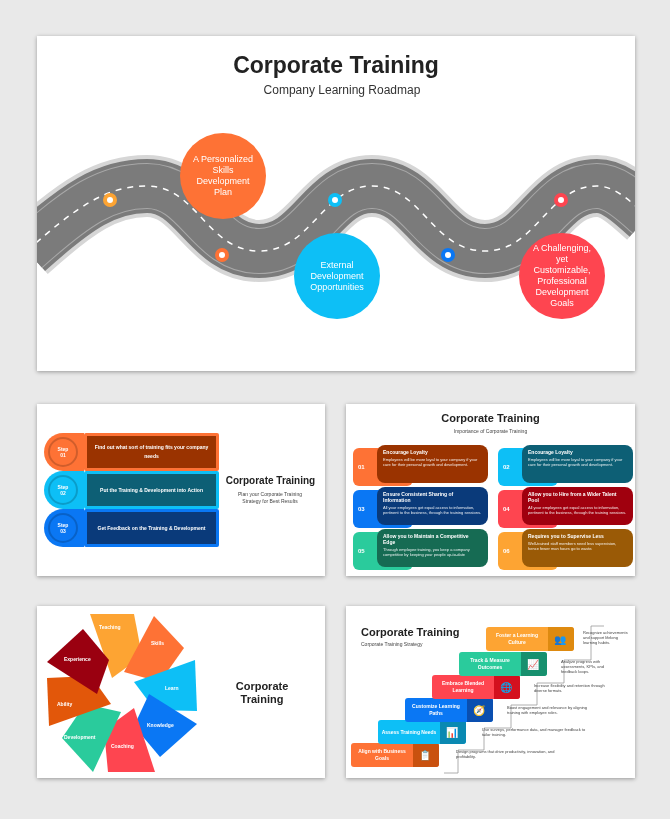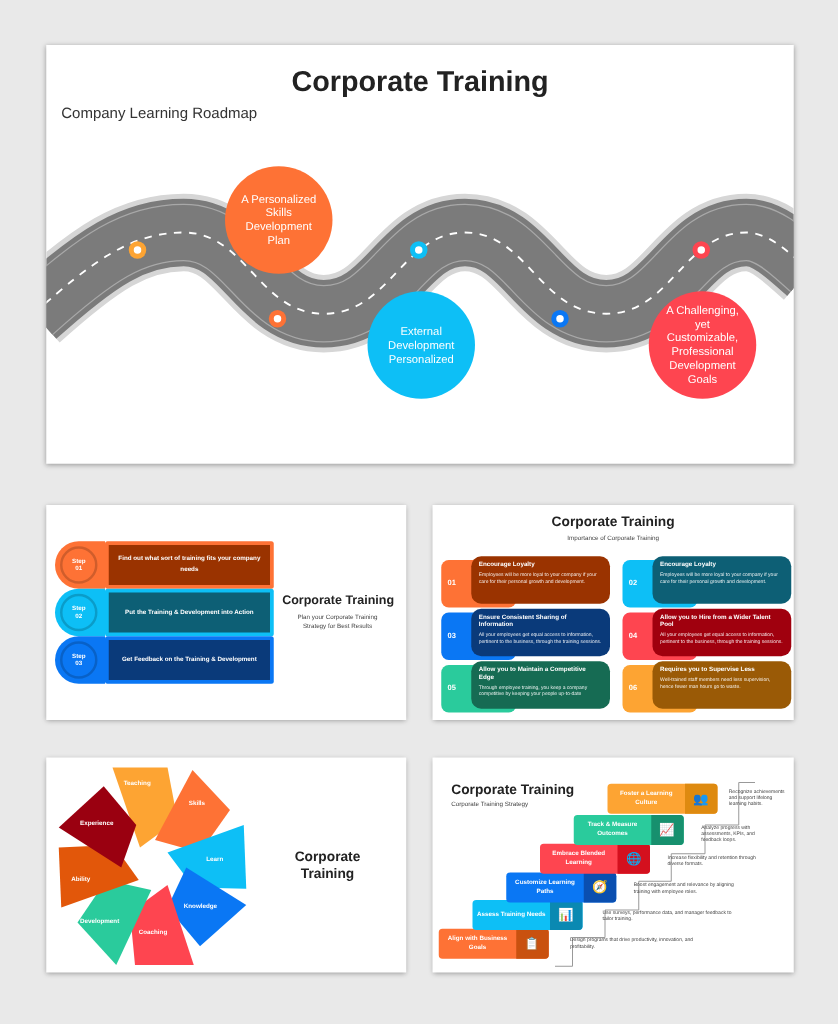--- a/index.html
+++ b/index.html
@@ -5,21 +5,21 @@
   * { box-sizing: border-box; margin: 0; padding: 0; }
   body { width: 670px; height: 819px; background: #e9e9e9; font-family: "Liberation Sans", sans-serif; position: relative; overflow: hidden; }
   .slide { position: absolute; background: #fff; box-shadow: 0 1px 4px rgba(0,0,0,0.35); overflow: hidden; }
   #s1 { left: 37px; top: 36px; width: 598px; height: 335px; }
   #s2 { left: 37px; top: 404px; width: 288px; height: 172px; }
   #s3 { left: 346px; top: 404px; width: 289px; height: 172px; }
   #s4 { left: 37px; top: 606px; width: 288px; height: 172px; }
   #s5 { left: 346px; top: 606px; width: 289px; height: 172px; }
 
   .s1-title { position: absolute; left: 0; right: 0; top: 16px; text-align: center; font-size: 23px; font-weight: bold; color: #222; }
-  .s1-sub { position: absolute; left: 12px; right: 0; top: 47px; text-align: left; font-size: 12px; color: #333; }
+  .s1-sub { position: absolute; left: 12px; right: 0; top: 47px; text-align: center; font-size: 12px; color: #333; }
   .road { position: absolute; left: 0; top: 0; width: 598px; height: 335px; }
   .circle { position: absolute; border-radius: 50%; color: #fff; font-size: 9px; line-height: 11px; display: flex; align-items: center; justify-content: center; text-align: center; padding: 0 10px; }
 
   
   .step-row { position: absolute; left: 7px; height: 38px; width: 175px; }
   .step-circle { position: absolute; left: 0; top: 0; width: 40px; height: 38px; border-radius: 19px 0 0 19px; }
   .step-inner { position: absolute; left: 4px; top: 4px; width: 30px; height: 30px; border-radius: 50%; border: 2px solid rgba(0,0,0,0.18); color: #fff; font-size: 5px; font-weight: bold; display: flex; flex-direction: column; align-items: center; justify-content: center; line-height: 6px; }
   .step-box { position: absolute; left: 40px; top: 0; width: 135px; height: 38px; border-radius: 2px; padding: 3px; }
   .step-box-inner { width: 100%; height: 100%; color: #fff; font-size: 5px; font-weight: bold; display: flex; align-items: center; justify-content: center; text-align: center; line-height: 9px; padding: 0 6px; }
   .side-title { position: absolute; font-weight: bold; color: #222; text-align: center; }
@@ -61,21 +61,21 @@
         <circle cx="524" cy="164" r="3" fill="#fff"></circle>
     </g>
   </svg>
   <div class="s1-title">Corporate Training</div>
   <div class="s1-sub">Company Learning Roadmap</div>
 
   <div class="circle" style="left:143px;top:97px;width:86px;height:86px;background:#FE7235;">
       <span>A Personalized Skills Development Plan</span>
     </div>
   <div class="circle" style="left:257px;top:197px;width:86px;height:86px;background:#0DBFF6;">
-      <span>External Development Personalized</span>
+      <span>External Development Opportunities</span>
     </div>
   <div class="circle" style="left:482px;top:197px;width:86px;height:86px;background:#FE4550;">
       <span>A Challenging, yet Customizable, Professional Development Goals</span>
     </div>
 </div>
 
 <div class="slide" id="s2">
   <div class="step-row" style="top:29px;">
     <div class="step-circle" style="background:#FE7235;">
       <div class="step-inner">

